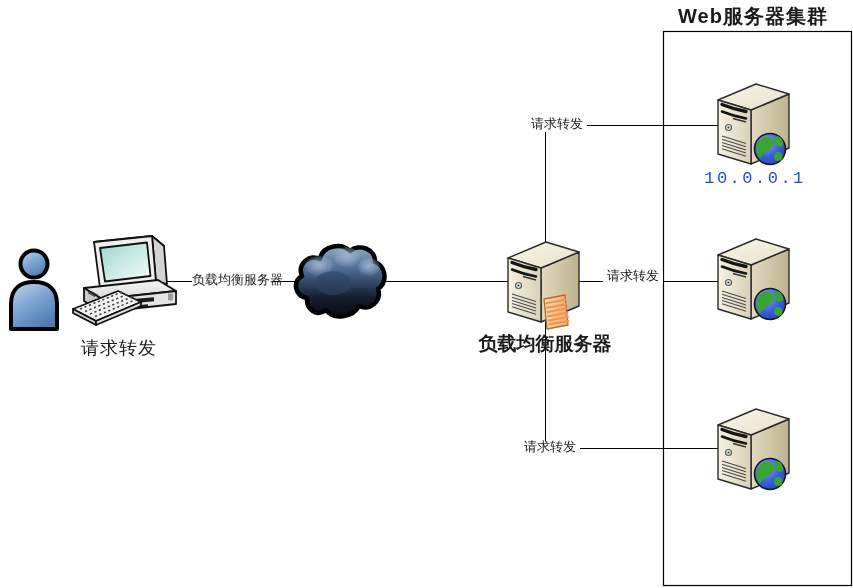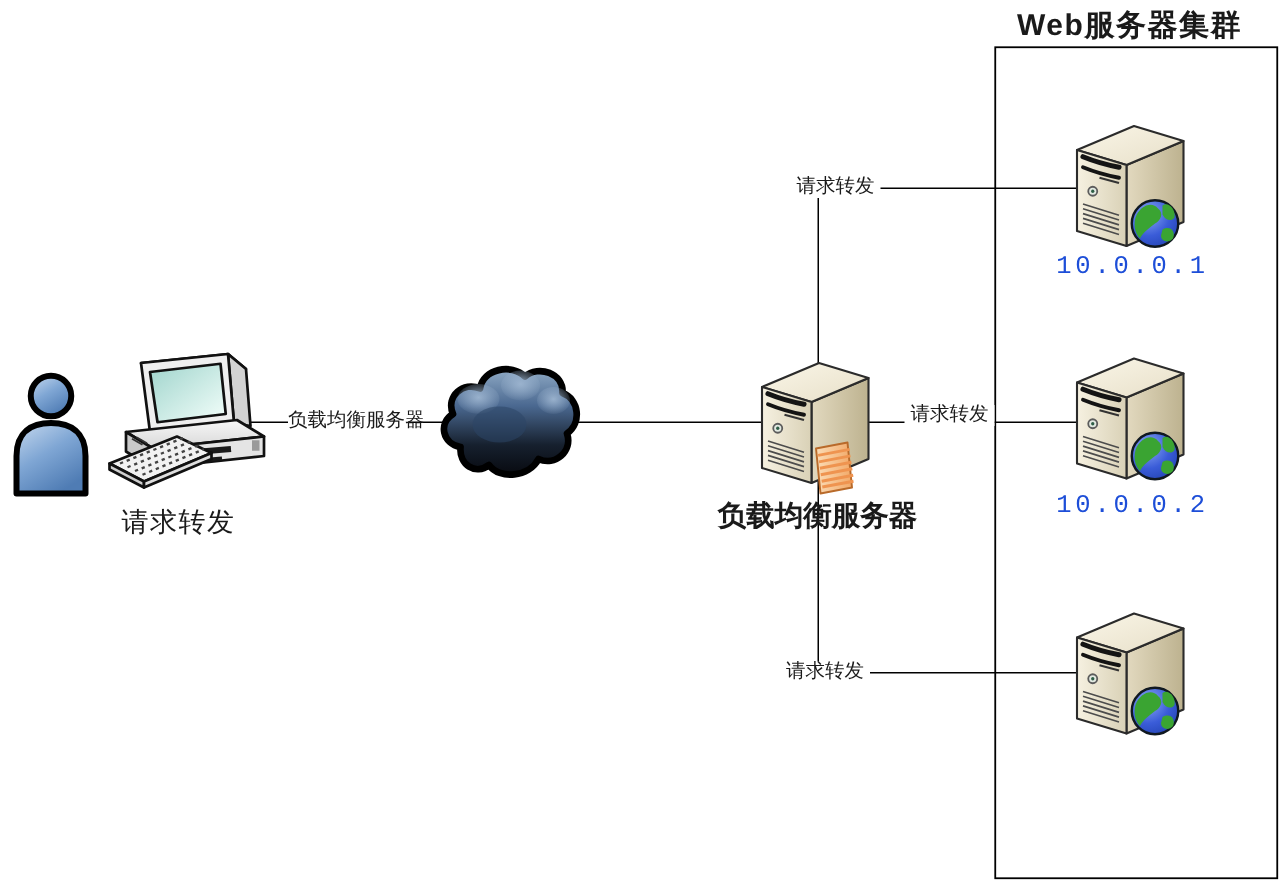--- a/index.html
+++ b/index.html
@@ -182,15 +182,14 @@
   <div class="lbl serif center edge onglass edge-client">负载均衡服务器</div>
 
   <div class="lbl serif center edge onglass edge-top">请求转发</div>
 
   <div class="lbl serif center edge onglass edge-mid">请求转发</div>
 
   <div class="lbl serif center edge onglass edge-bottom">请求转发</div>
 
   <div class="lbl serif center ip ip1">10.0.0.1</div>
 
-  <div class="lbl serif center ip ip2">10.0.0.2</div>
 
 </div>
 
 </body></html>

